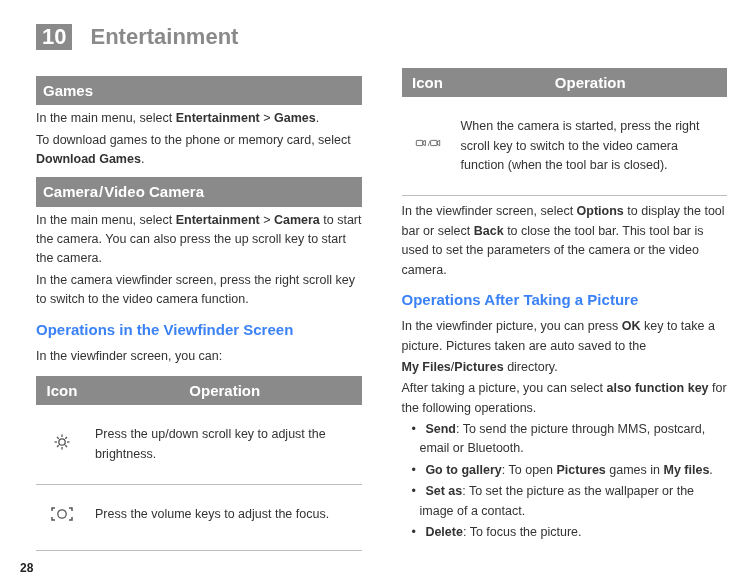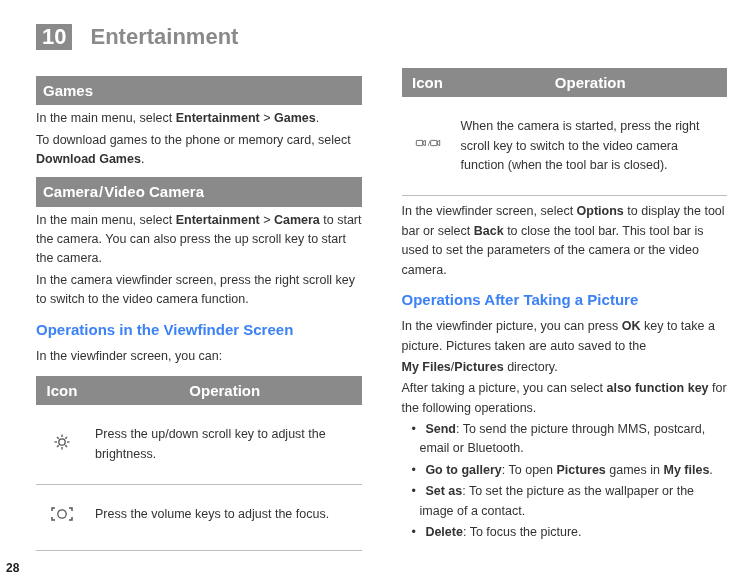--- a/index.html
+++ b/index.html
@@ -81,21 +81,21 @@
     text-align: center;
     vertical-align: middle;
   }
   .icon-svg { width: 26px; height: 18px; }
   .bold { font-weight: bold; }
   ul.bullets { list-style: none; padding-left: 4px; margin: 2px 0; }
   ul.bullets li { text-indent: -8px; padding-left: 14px; margin: 2px 0; }
   ul.bullets li::before { content: "•"; padding-right: 6px; }
   .page-number {
     position: absolute;
-    left: 6px;
+    left: 20px;
     bottom: 6px;
     font-weight: bold;
     font-size: 12px;
     color: #222;
   }
 </style>
 </head>
 <body>
 
 <div class="page">

